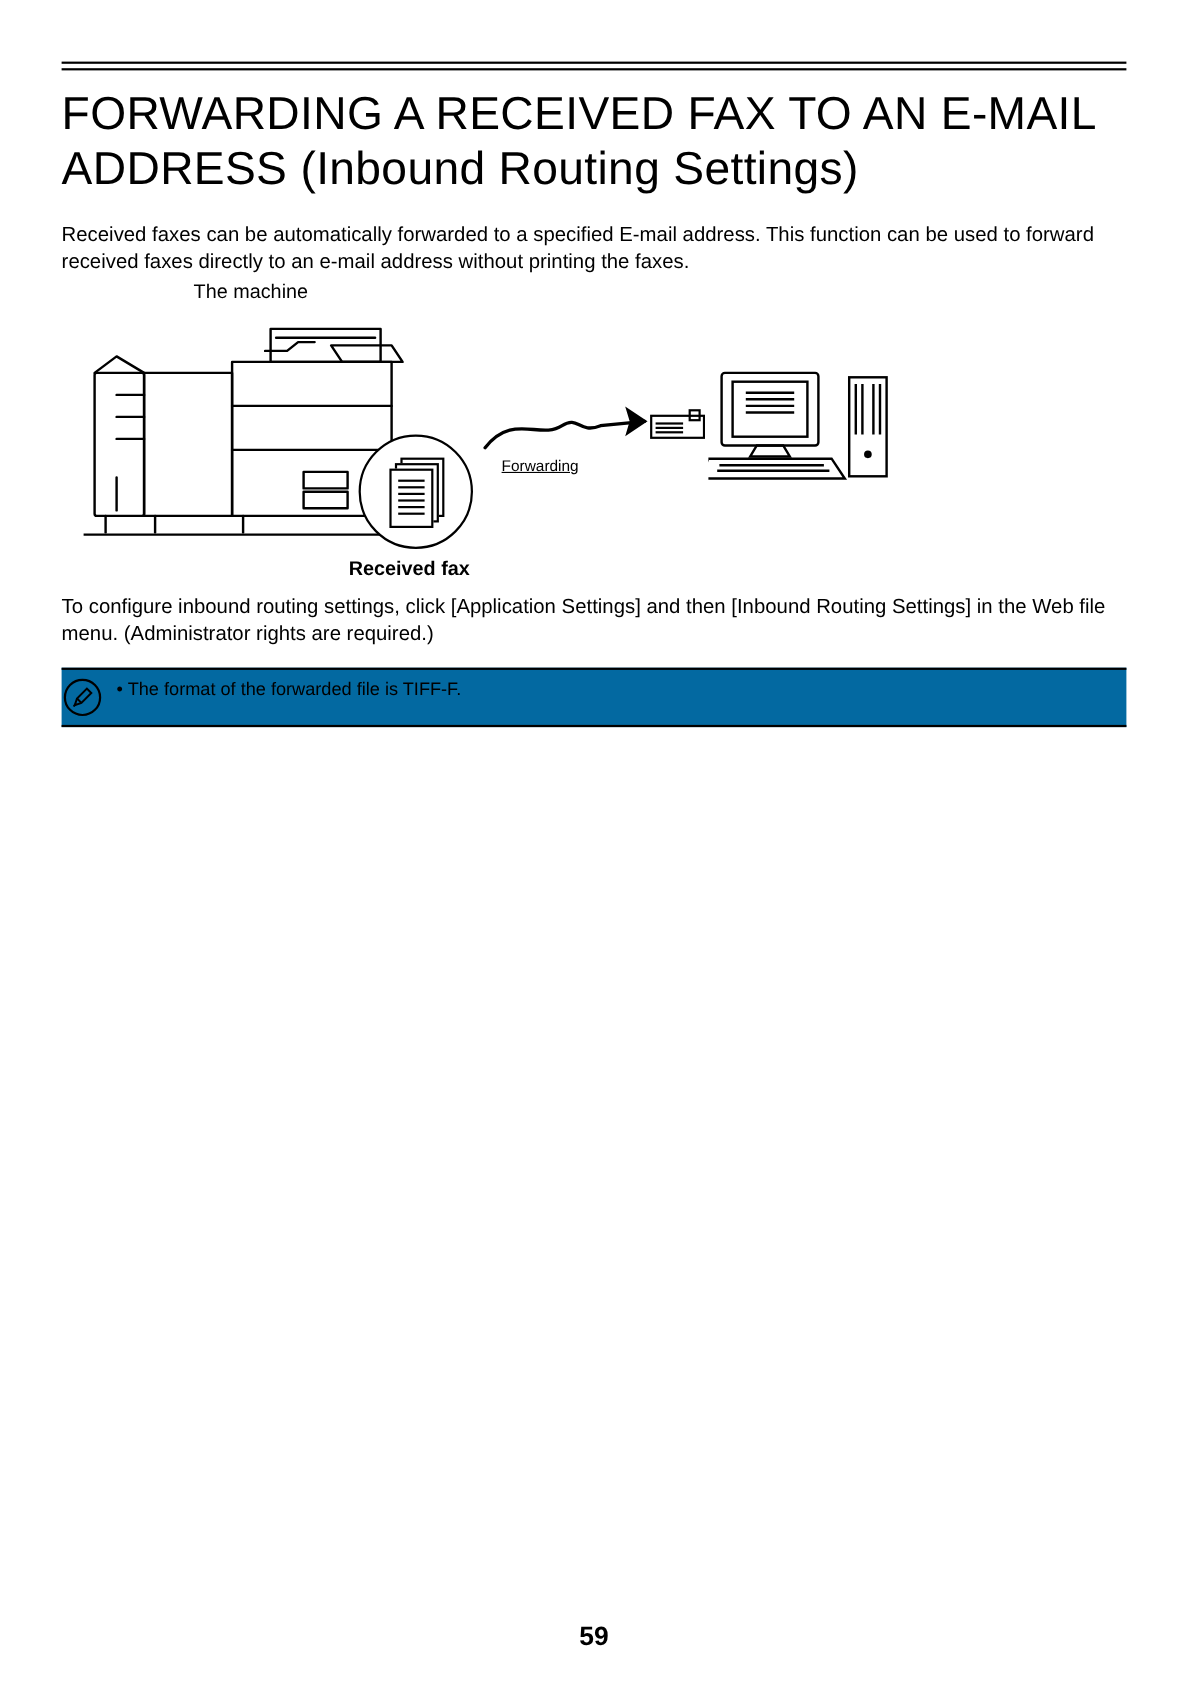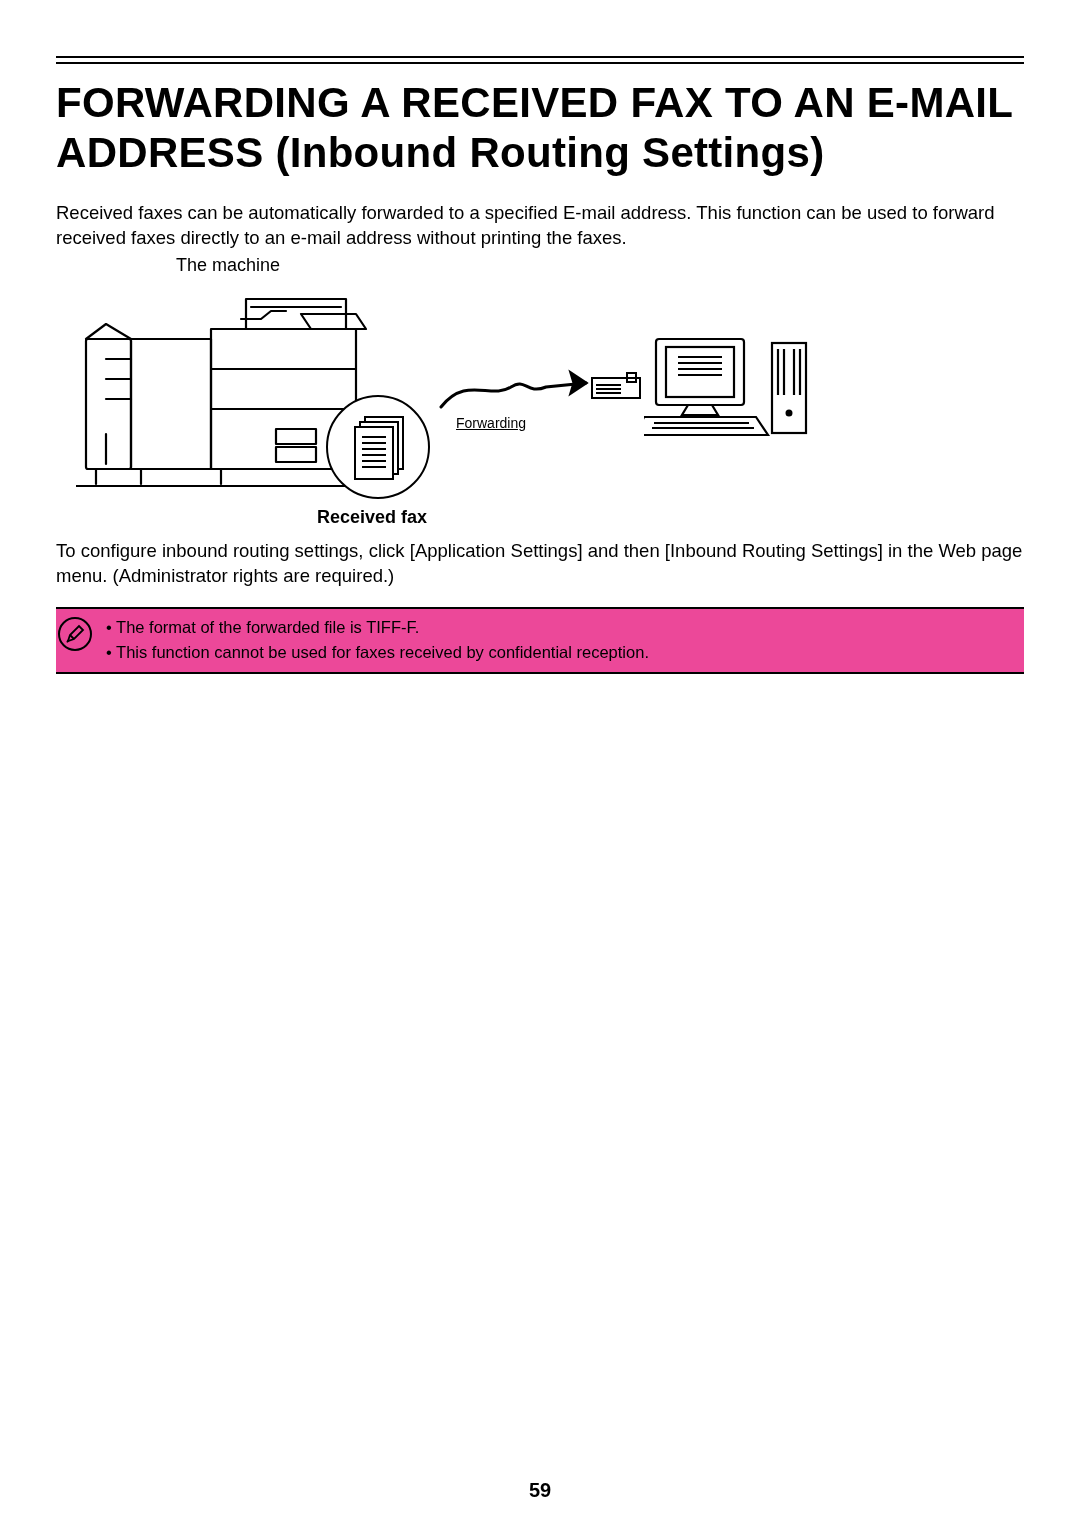--- a/index.html
+++ b/index.html
@@ -13,21 +13,21 @@
       padding: 56px 56px 0 56px;
     }
     .double-rule {
       border-top: 2px solid #000;
       border-bottom: 2px solid #000;
       height: 8px;
       margin-bottom: 14px;
     }
     h1.title {
       font-family: Arial, Helvetica, sans-serif;
-      font-weight: 700;
+      font-weight: 400;
       font-size: 42px;
       line-height: 1.18;
       letter-spacing: 0.3px;
       margin-bottom: 24px;
     }
     p.intro {
       font-size: 18.5px;
       line-height: 1.35;
     }
     .figure-area {
@@ -102,21 +102,21 @@
 
     p.config {
       font-size: 18.5px;
       line-height: 1.35;
       margin-bottom: 18px;
     }
 
     .note-box {
       border-top: 2px solid #000;
       border-bottom: 2px solid #000;
-      background: #ec4899;
+      background: #0369a1;
       display: flex;
       align-items: flex-start;
       padding: 6px 10px 8px 0;
     }
     .note-icon {
       width: 34px; height: 34px;
       border: 2.5px solid #000;
       border-radius: 50%;
       display: flex;
       align-items: center;
@@ -132,21 +132,21 @@
     }
     .note-list div::before {
       content: "• ";
     }
 
     .page-number {
       position: absolute;
       bottom: 26px;
       left: 0; right: 0;
       text-align: center;
-      font-size: 20px;
+      font-size: 24px;
       font-weight: 700;
     }
   </style>
 </head>
 <body>
 
 <div class="double-rule"></div>
 
 <h1 class="title">FORWARDING A RECEIVED FAX TO AN E-MAIL ADDRESS (Inbound Routing Settings)</h1>
 
@@ -232,29 +232,28 @@
       <rect x="128" y="8" width="34" height="90"></rect>
       <line x1="134" y1="14" x2="134" y2="60"></line>
       <line x1="140" y1="14" x2="140" y2="60"></line>
       <line x1="150" y1="14" x2="150" y2="60"></line>
       <line x1="156" y1="14" x2="156" y2="60"></line>
       <circle cx="145" cy="78" r="2.4" fill="#000"></circle>
     </svg>
   </div>
 </div>
 
-<p class="config">To configure inbound routing settings, click [Application Settings] and then [Inbound Routing Settings] in the Web page menu. (Administrator rights are required.)</p>
+<p class="config">To configure inbound routing settings, click [Application Settings] and then [Inbound Routing Settings] in the Web file menu. (Administrator rights are required.)</p>
 
 <div class="note-box">
   <div class="note-icon">
     <svg viewBox="0 0 20 20" fill="none" stroke="#000" stroke-width="1.8">
       <path d="M3 17 L5 11 L14 2 L18 6 L9 15 Z"></path>
       <line x1="5" y1="11" x2="9" y2="15"></line>
       <line x1="2" y1="18" x2="4" y2="16"></line>
     </svg>
   </div>
   <div class="note-list">
     <div>The format of the forwarded file is TIFF-F.</div>
-    <div>This function cannot be used for faxes received by confidential reception.</div>
   </div>
 </div>
 
 <div class="page-number">59</div>
 
 </body></html>

